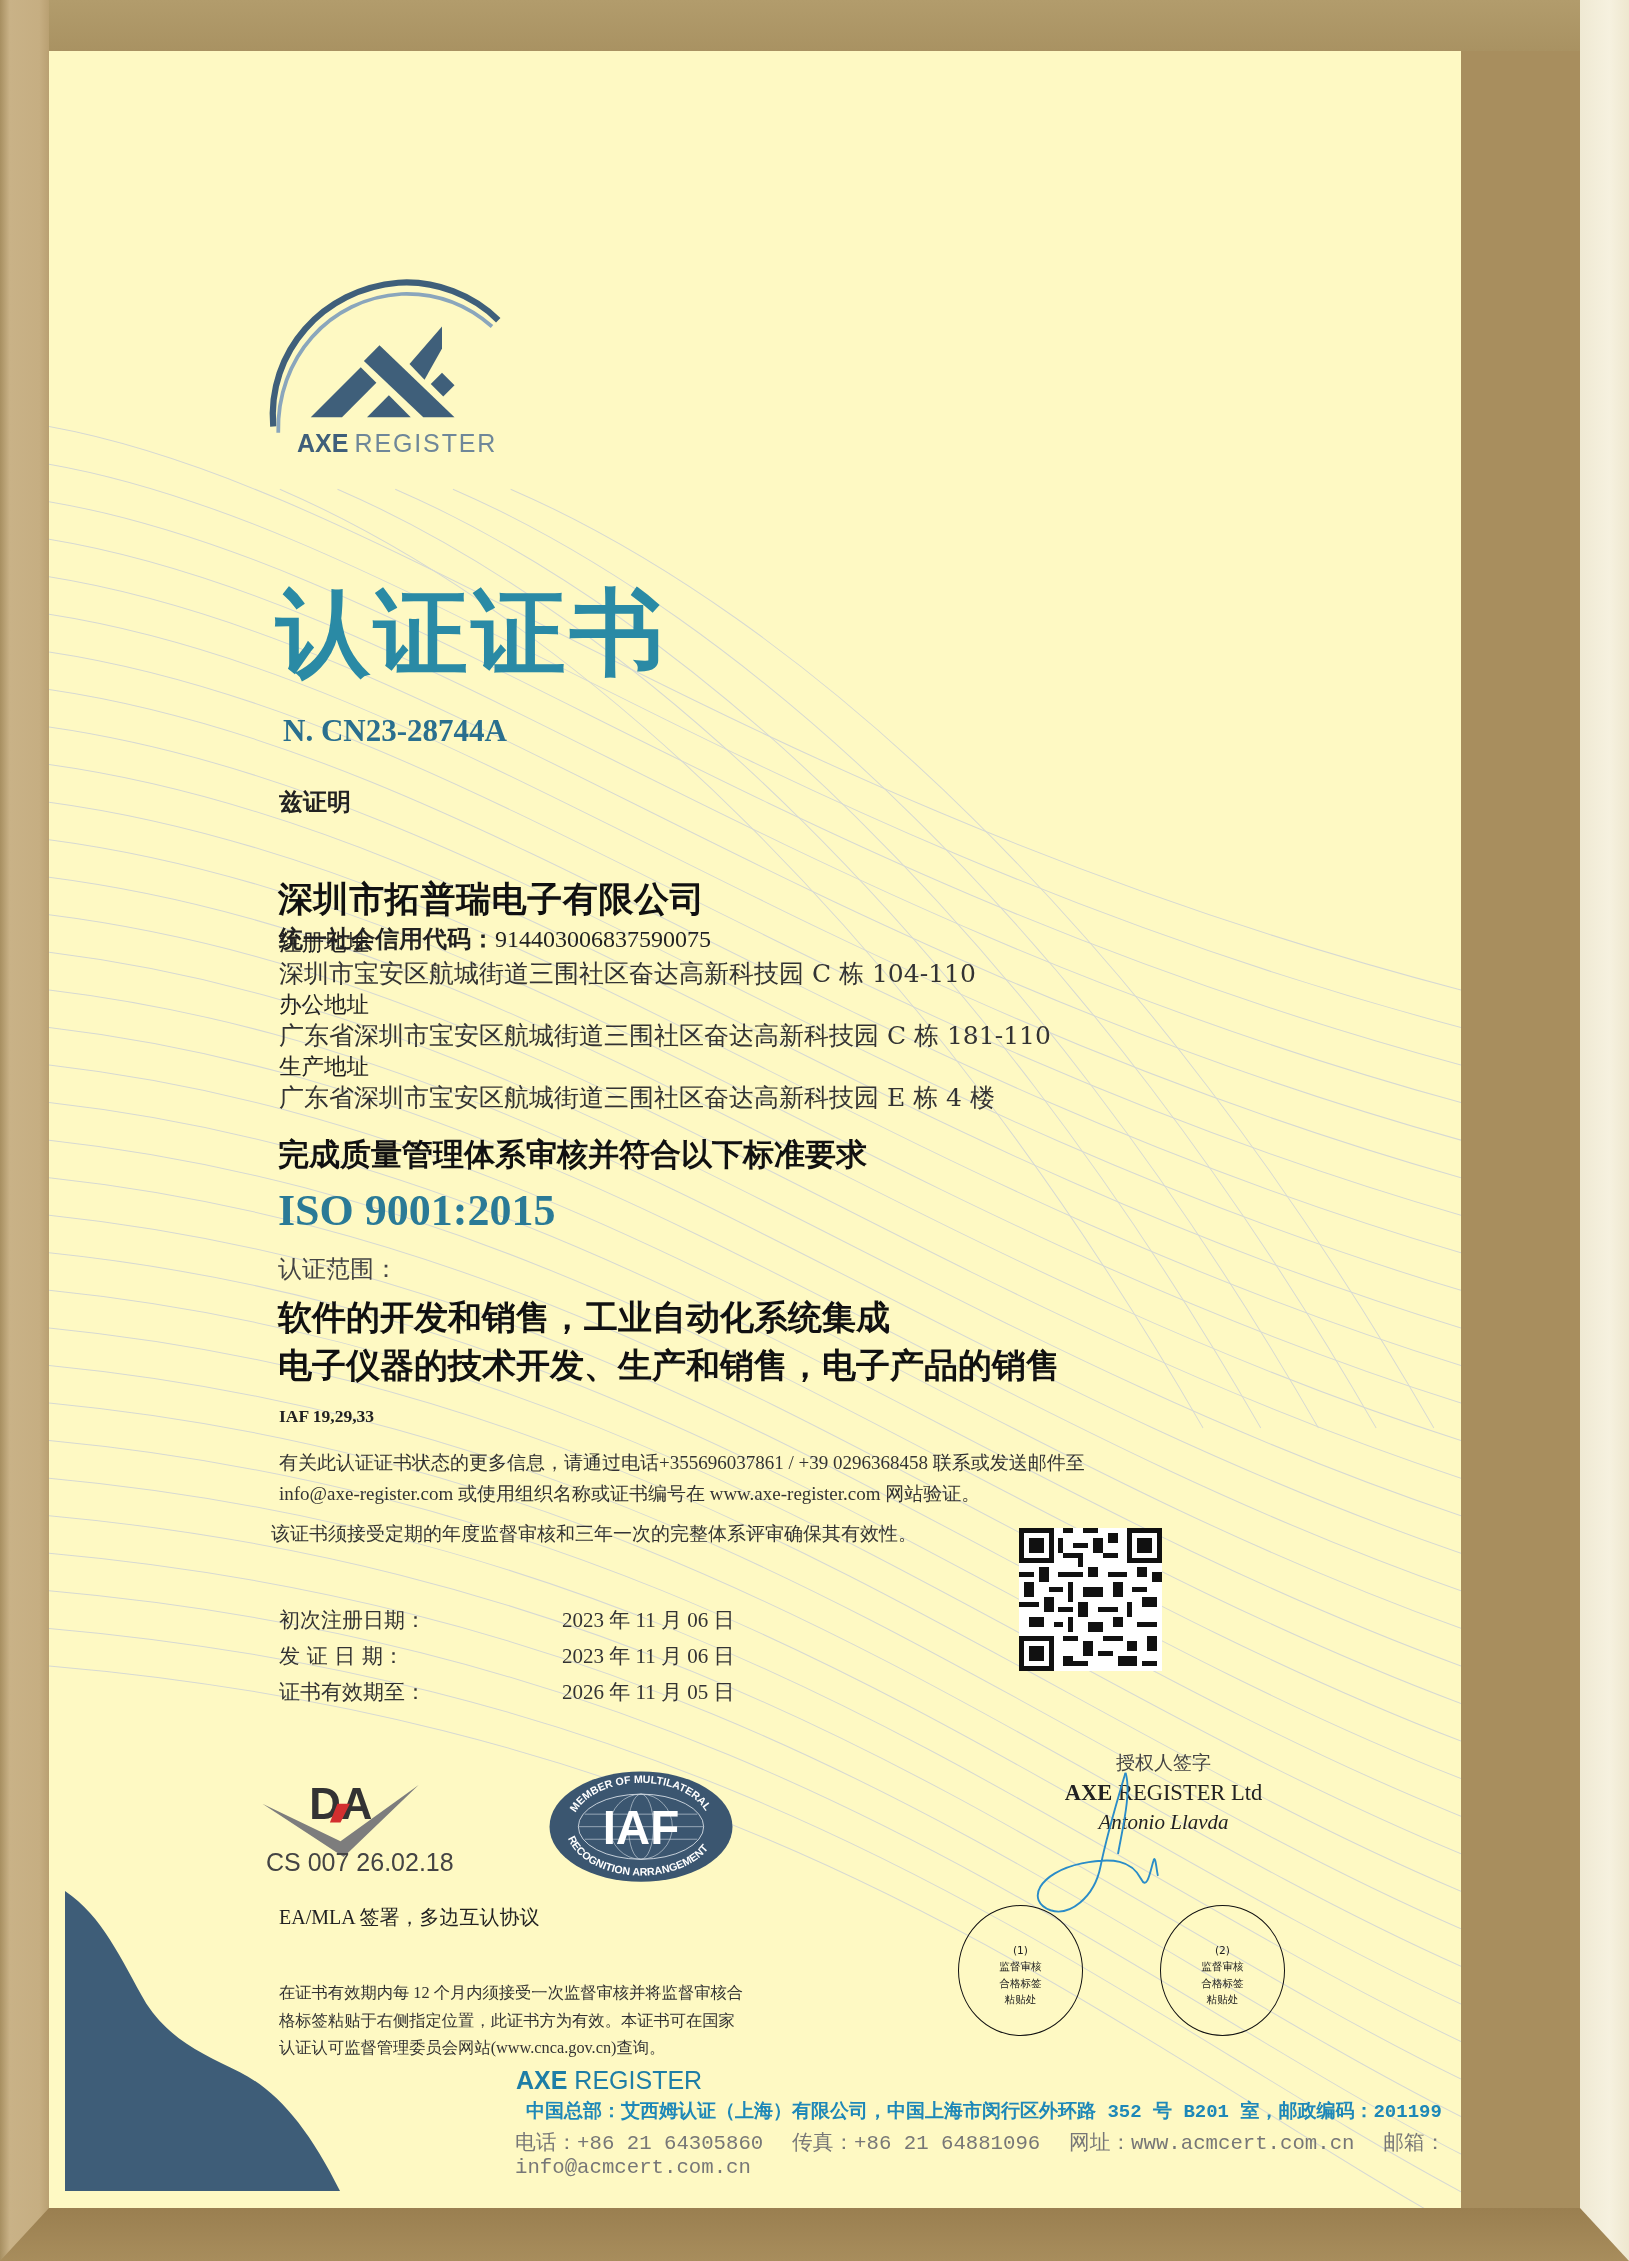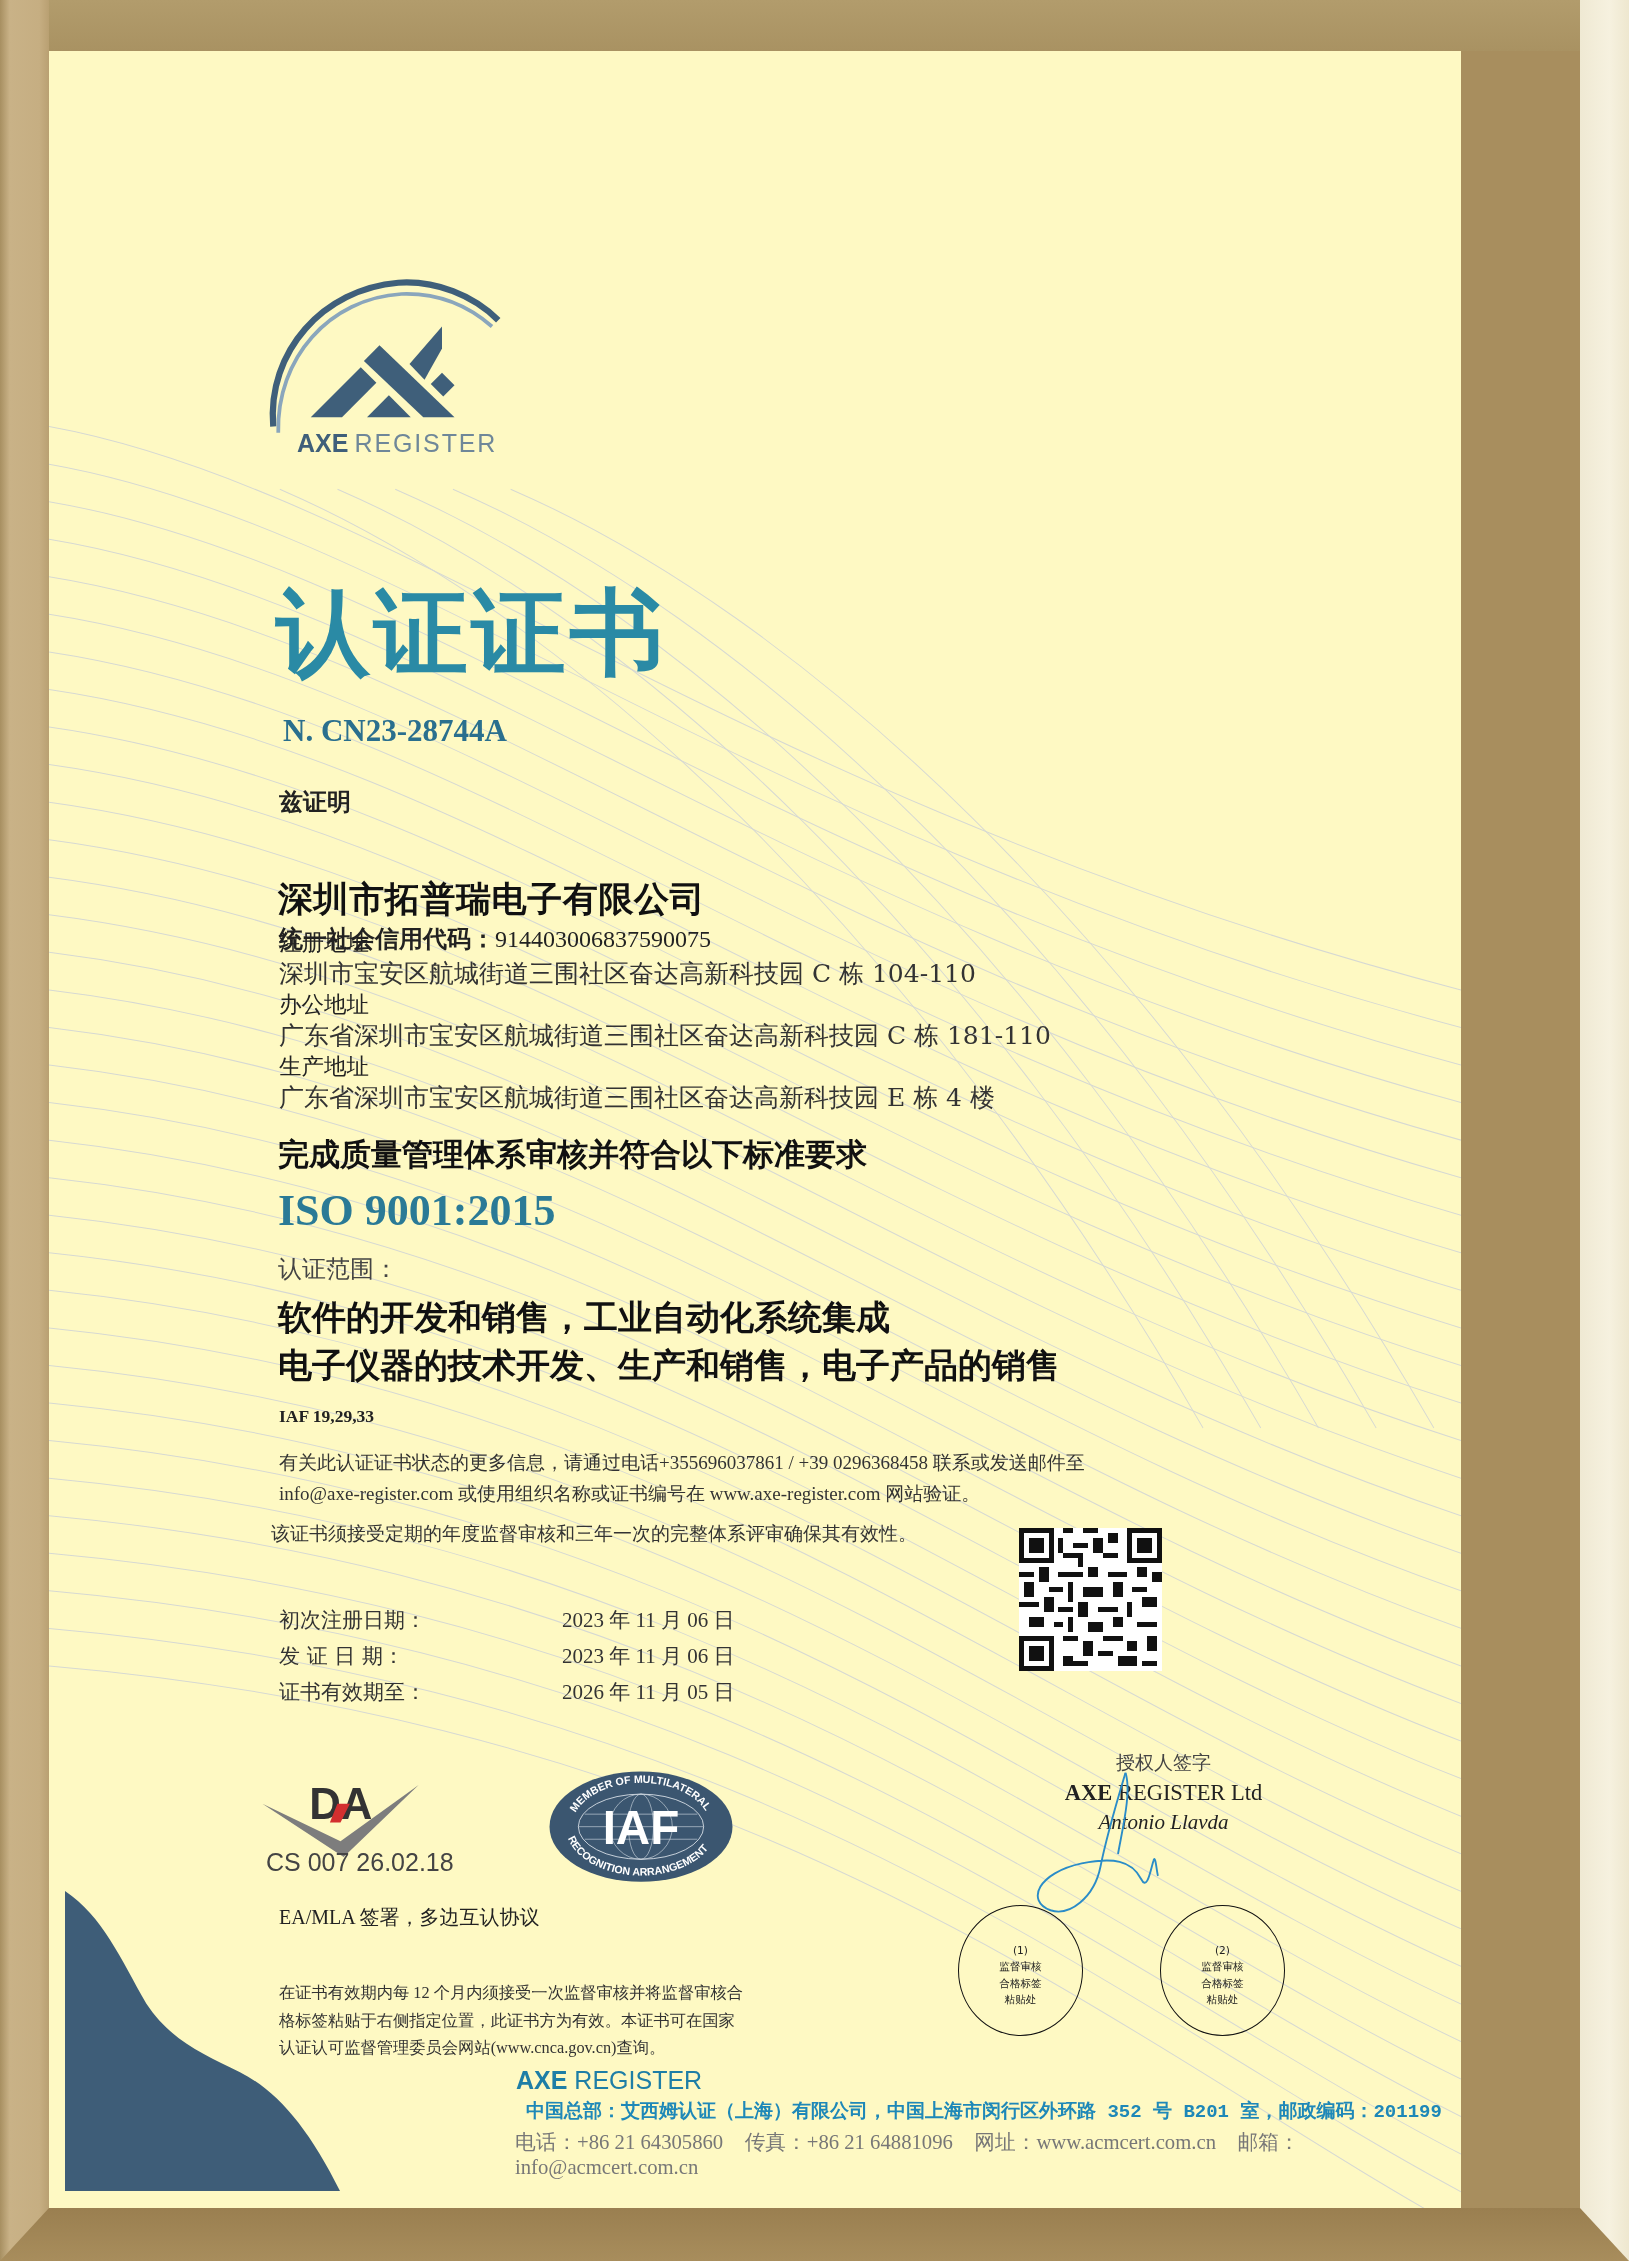--- a/index.html
+++ b/index.html
@@ -39,21 +39,21 @@
   .signature { position:absolute; left:964px; top:1709px; width:200px; height:163px; }
   .da-logo { position:absolute; left:207px; top:1709px; width:169px; height:100px; }
   .da-code { left:217px; top:1797px; font-family:"Liberation Sans",sans-serif; font-size:25px; color:#444; }
   .iaf-logo { position:absolute; left:498px; top:1718px; width:188px; height:116px; }
   .mla { left:230px; top:1853px; font-size:20px; color:#222; }
   .note { left:230px; top:1928px; font-size:16.3px; color:#333; line-height:27.5px; width:551px; }
   .stamp { position:absolute; width:125px; height:131px; border:1.9px solid #111; border-radius:50%; text-align:center; font-family:"DejaVu Sans",sans-serif; font-size:10.6px; color:#222; box-sizing:border-box; padding-top:36px; line-height:16.3px; }
   .footer-brand { left:467px; top:2015px; font-family:"Liberation Sans",sans-serif; font-size:25px; color:#1e7ea6; }
   .footer-brand b { font-weight:bold; }
   .footer-addr { left:477px; top:2047px; font-family:Liberation Mono, monospace; font-weight:bold; font-size:19px; color:#1e88b8; }
-  .footer-contact { left:466px; top:2077px; font-family:Liberation Serif, serif; font-size:20.7px; color:#777; }
+  .footer-contact { left:466px; top:2077px; font-family:Liberation Mono, monospace; font-size:20.7px; color:#777; }
   .footer-contact span { margin-right:16.3px; }
 </style>
 </head>
 <body>
 
 <div class="frame-top"></div>
 <div class="frame-left"></div>
 <div class="frame-right"></div>
 <div class="frame-bottom"></div>
 

